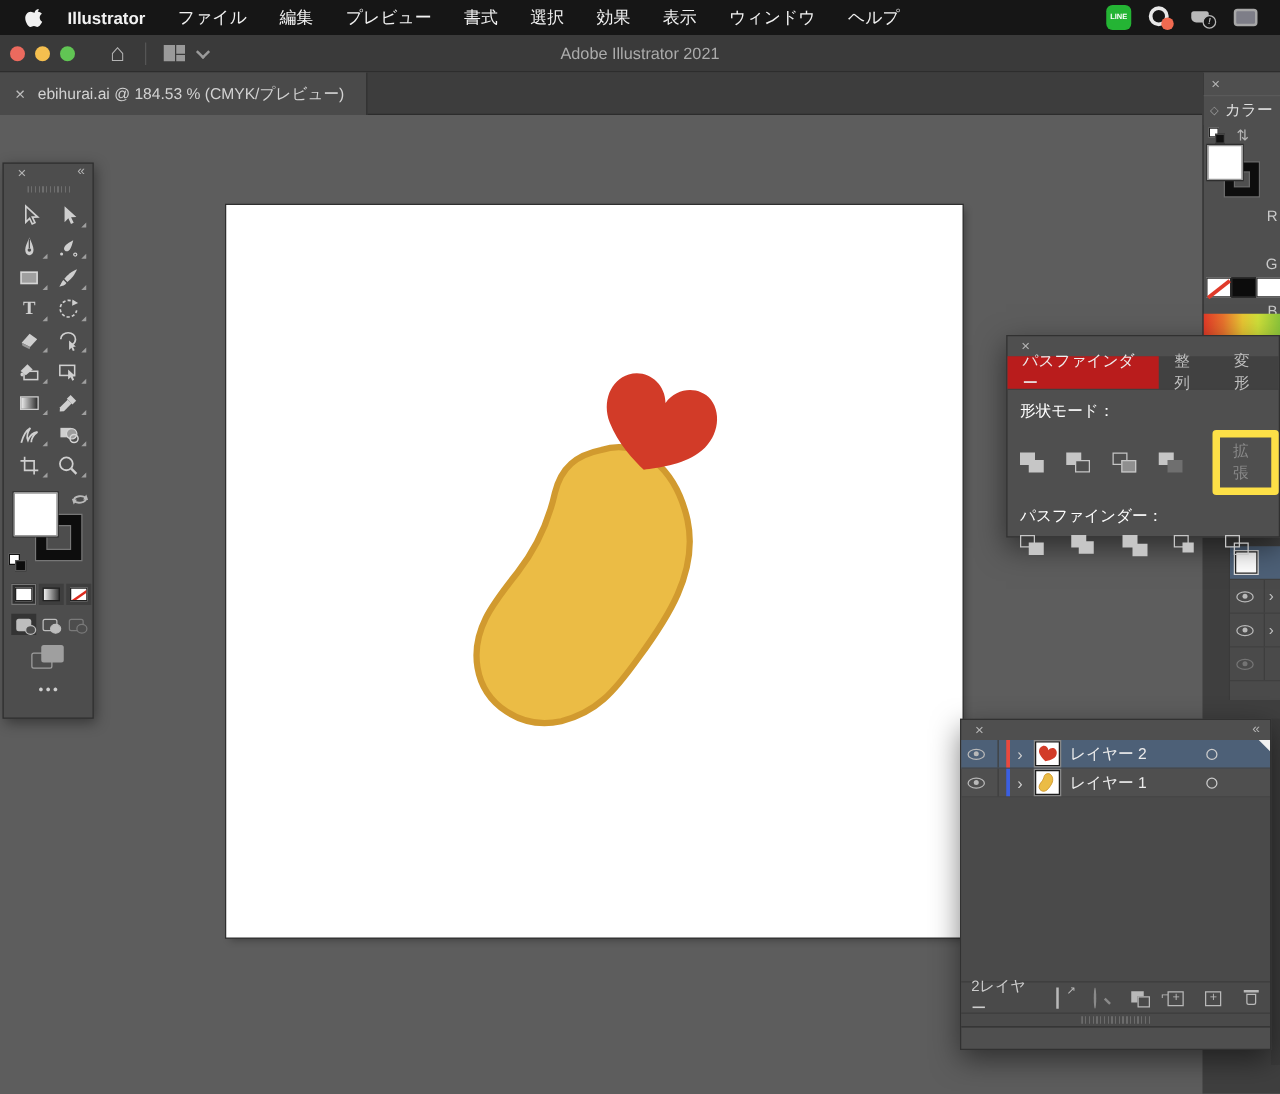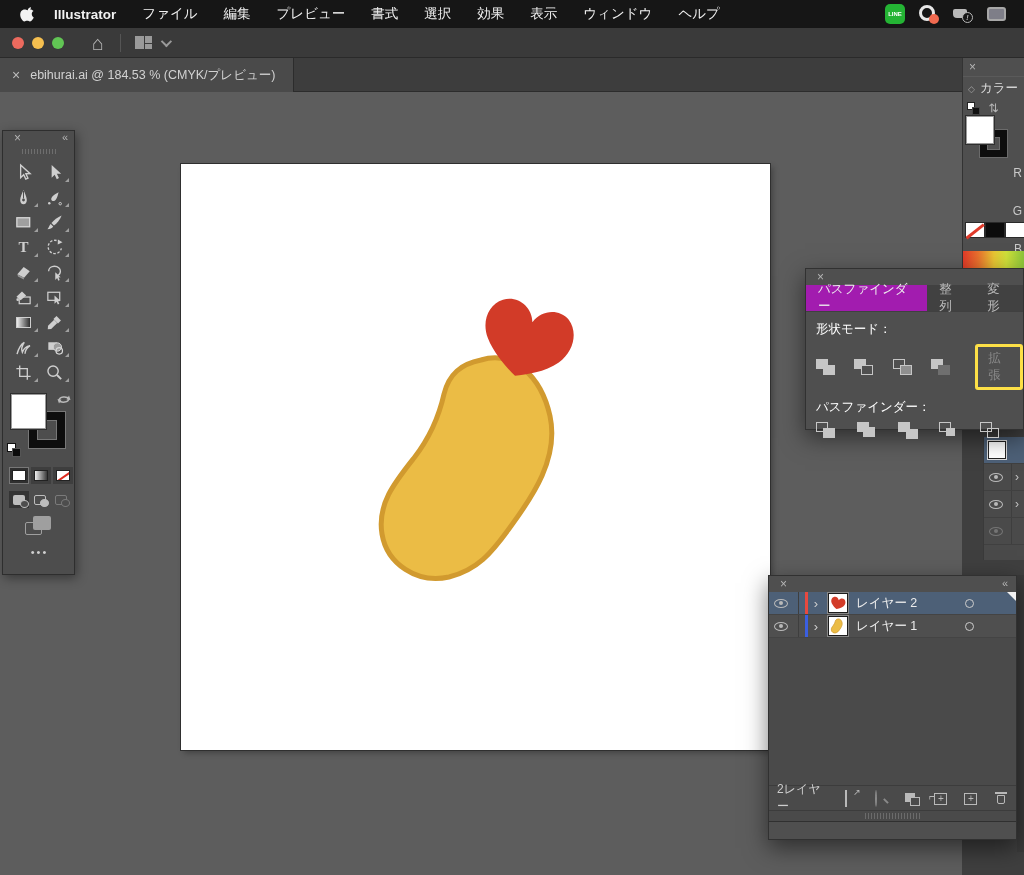--- a/index.html
+++ b/index.html
@@ -103,32 +103,32 @@
   
   .fpanel { background:#4f4f4f; border:1px solid #313131; box-shadow:0 8px 22px rgba(0,0,0,.5); }
   .fp-head { height:16px; position:relative; }
   .fp-head .panel-x { position:absolute; left:5px; top:1px; }
   .fp-head .collapse { position:absolute; right:8px; top:1px; color:#b5b5b5; font-size:11px; }
 
   
   #pathfinder { left:805px; top:268px; width:219px; height:162px; }
   #pathfinder .tabs { height:27px; background:#414141; display:flex; border-bottom:1px solid #404040; }
   #pathfinder .tab { padding:0 12px; display:flex; align-items:center; font-size:12.5px; color:#bdbdbd; }
-  #pathfinder .tab.active { background:#a21caf; color:#ededed; }
+  #pathfinder .tab.active { background:#b91c1c; color:#ededed; }
   .pf-label { margin:9px 0 6px 10px; font-size:12.5px; color:#ffffff; }
   .pf-iconrow { display:flex; align-items:center; margin-left:10px; gap:19px; }
   .pf-ic { width:22px; height:17px; position:relative; }
   .pf-ic i { position:absolute; width:12px; height:10px; }
   .pf-ic .b { left:0; top:0; }
   .pf-ic .f { left:7px; top:6px; }
   .pf-ic .fill { background:#c6c6c6; }
   .pf-ic .out { border:1.5px solid #c6c6c6; }
   .pf-ic .half { background:#8f8f8f; border:1.5px solid #c6c6c6; }
   .expand-btn { margin-left:6px; padding:3px 10px; color:#8a8a8a; font-size:12.5px;
-    border:3px solid #fde047; border-radius:3px; }
+    border:6px solid #fde047; border-radius:3px; }
 
   
   #layers { left:768px; top:575px; width:249px; height:265px; }
   #layers .tabs { height:30px; background:#434343; display:flex; align-items:center; border-bottom:1px solid #3a3a3a; position:relative; }
   #layers .tab { height:30px; padding:0 13px; display:flex; align-items:center; font-size:12.5px; color:#b8b8b8; }
   #layers .tab.active { background:#4f4f4f; color:#efefef; }
   .burger { position:absolute; right:8px; top:11px; width:15px; height:8px;
     border-top:2px solid #c4c4c4; border-bottom:2px solid #c4c4c4; }
   .burger::after { content:""; display:block; margin-top:1px; height:2px; background:#c4c4c4; }
   .lay-row { height:23px; display:flex; align-items:center; position:relative; border-bottom:1px solid #444; }
@@ -248,20 +248,21 @@
       </span>
     <span class="st-docker">
         <i class="hull"></i>
         <i class="info">!</i>
       </span>
     <span class="st-display"></span>
   </span>
 </div>
 
 <div id="titlebar" class="abs">
+  <span class="wtitle">Adobe Illustrator 2021</span>
   <span class="tl r"></span>
   <span class="tl y"></span>
   <span class="tl g"></span>
   <span class="home-glyph">⌂</span>
   <span class="tb-div"></span>
   <span class="grid-ic">
       <i></i>
       <i></i>
       <i></i>
     </span>

